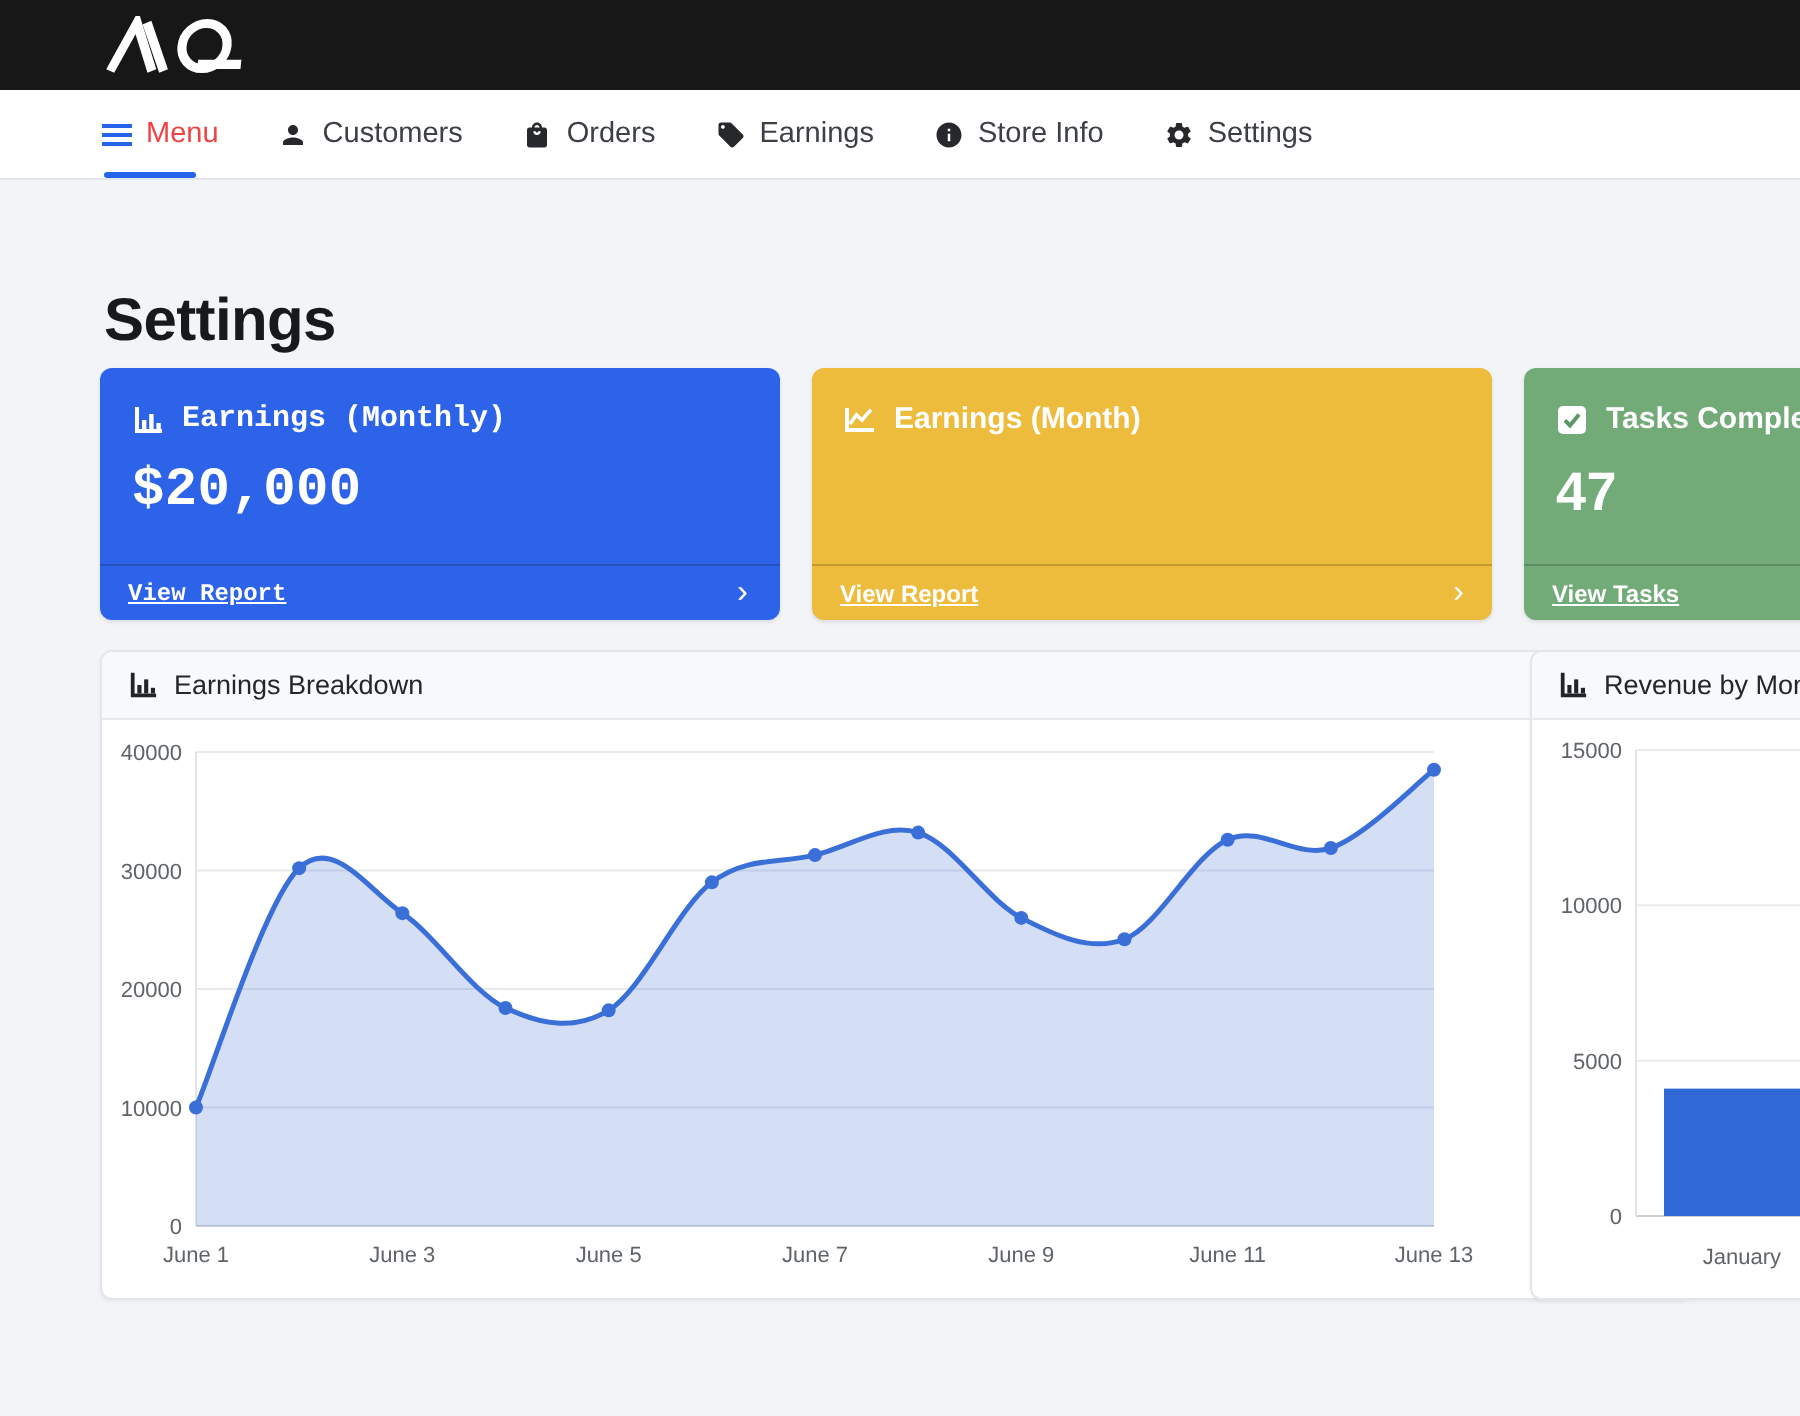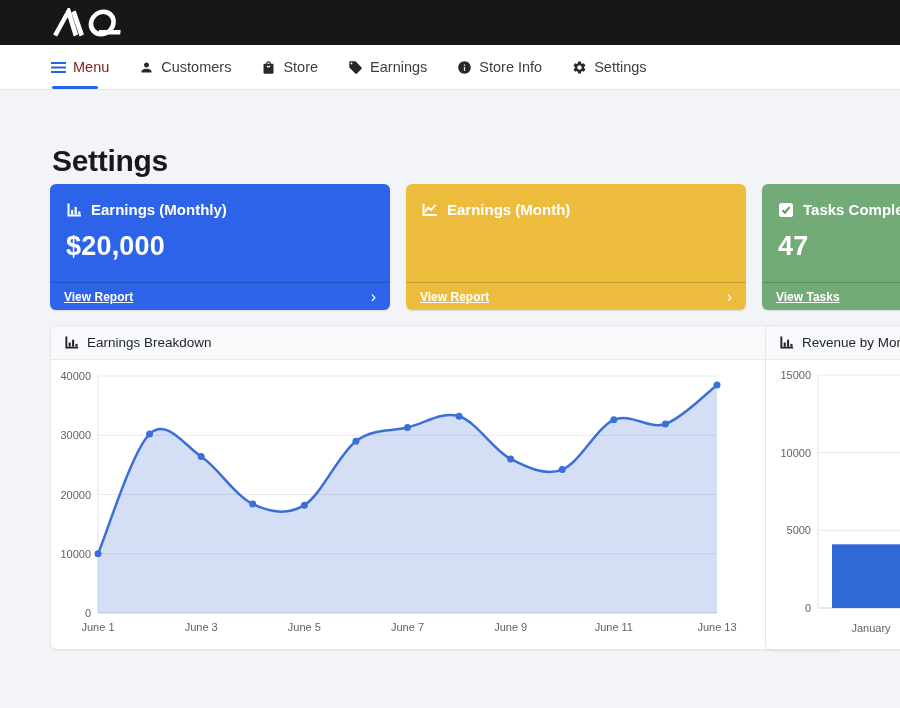--- a/index.html
+++ b/index.html
@@ -19,21 +19,21 @@
   .navbar {
     height:45px; background:#ffffff; border-bottom:1px solid #e4e6e9;
     display:flex; align-items:center; gap:30px; padding-left:51px;
     position:relative;
   }
   .nav-item {
     display:inline-flex; align-items:center; gap:7px;
     font-size:14.5px; color:#3c4046; cursor:pointer; white-space:nowrap;
   }
   .nav-item .nav-ic { display:inline-flex; width:15px; height:15px; align-items:center; justify-content:center; }
-  .nav-item.active { color:#7f1d1d; }
+  .nav-item.active { color:#ef4444; }
   .nav-underline {
     position:absolute; left:52px; top:41px; width:46px; height:3px;
     background:#2563eb; border-radius:3px;
   }
   
   .page-title {
     position:absolute; left:52px; top:144px;
     font-size:30px; font-weight:700; color:#17191d; letter-spacing:-0.3px;
   }
   .cards-row {
@@ -115,21 +115,21 @@
         </svg>
     </span>
     <span>Customers</span>
   </div>
   <div class="nav-item">
     <span class="nav-ic">
       <svg width="15" height="15" viewBox="0 0 24 24">
           <path fill="#26282c" d="M18 6h-2c0-2.21-1.79-4-4-4S8 3.79 8 6H6c-1.1 0-2 .9-2 2v12c0 1.1.9 2 2 2h12c1.1 0 2-.9 2-2V8c0-1.1-.9-2-2-2zm-8 0c0-1.1.9-2 2-2s2 .9 2 2h-4zm2 6c-1.66 0-3-1.34-3-3h2c0 .55.45 1 1 1s1-.45 1-1h2c0 1.66-1.34 3-3 3z"></path>
         </svg>
     </span>
-    <span>Store</span>
+    <span>Orders</span>
   </div>
   <div class="nav-item">
     <span class="nav-ic">
       <svg width="15" height="15" viewBox="0 0 24 24">
           <path fill="#26282c" d="M21.41 11.58l-9-9C12.05 2.22 11.55 2 11 2H4c-1.1 0-2 .9-2 2v7c0 .55.22 1.05.59 1.42l9 9c.36.36.86.58 1.41.58.55 0 1.05-.22 1.41-.59l7-7c.37-.36.59-.86.59-1.41 0-.55-.23-1.06-.59-1.42zM5.5 7C4.67 7 4 6.33 4 5.5S4.67 4 5.5 4 7 4.67 7 5.5 6.33 7 5.5 7z"></path>
         </svg>
     </span>
     <span>Earnings</span>
   </div>
   <div class="nav-item">
@@ -148,21 +148,21 @@
     </span>
     <span>Settings</span>
   </div>
   <div class="nav-underline"></div>
 </div>
 
 <div class="page-title">Settings</div>
 
 <div class="cards-row">
 
-  <div class="stat-card" style="background-color: rgb(44, 99, 232);">
+  <div class="stat-card" style="background-color: rgb(44, 99, 232); font-family: Liberation Mono, monospace;">
     <div class="stat-head">
       <svg width="16" height="16" viewBox="0 0 16 16">
           <path d="M2.5,1.5 V13.5 H15" stroke="#fff" stroke-width="2" fill="none"></path>
           <rect x="5" y="8" width="2.2" height="4.5" fill="#fff"></rect>
           <rect x="8.6" y="5" width="2.2" height="7.5" fill="#fff"></rect>
           <rect x="12.2" y="9.5" width="2.2" height="3" fill="#fff"></rect>
         </svg>
       <span>Earnings (Monthly)</span>
     </div>
     <div class="stat-value">$20,000</div>

